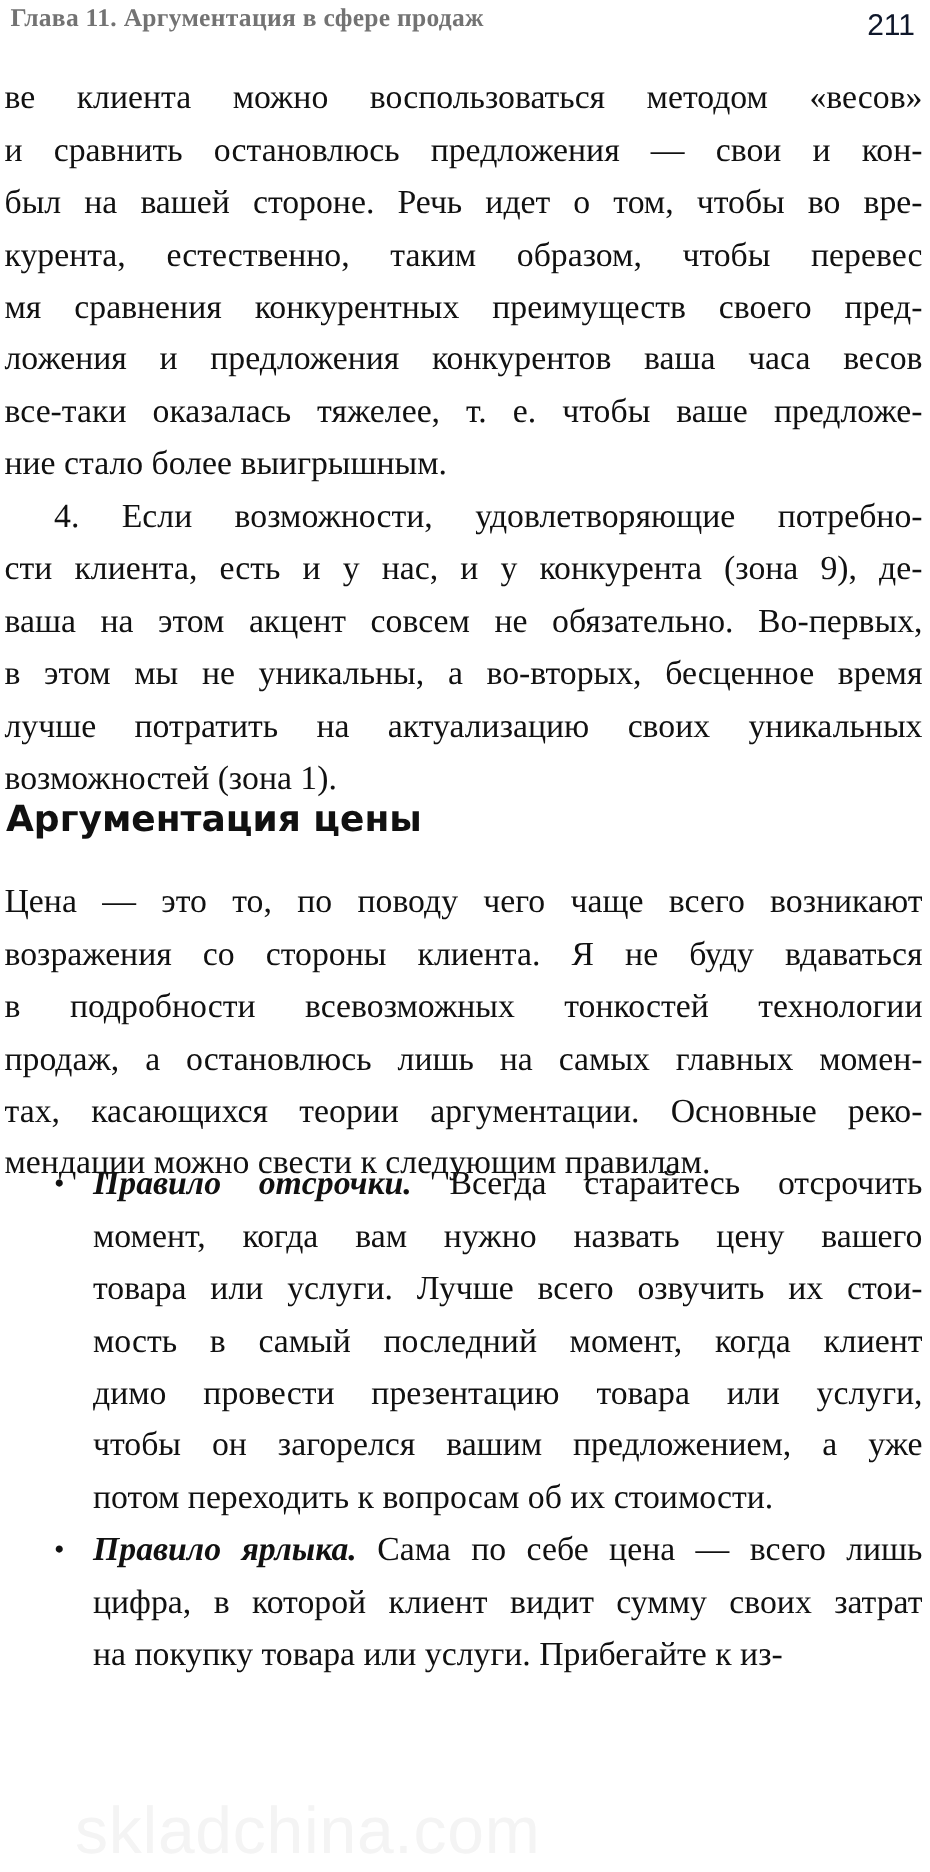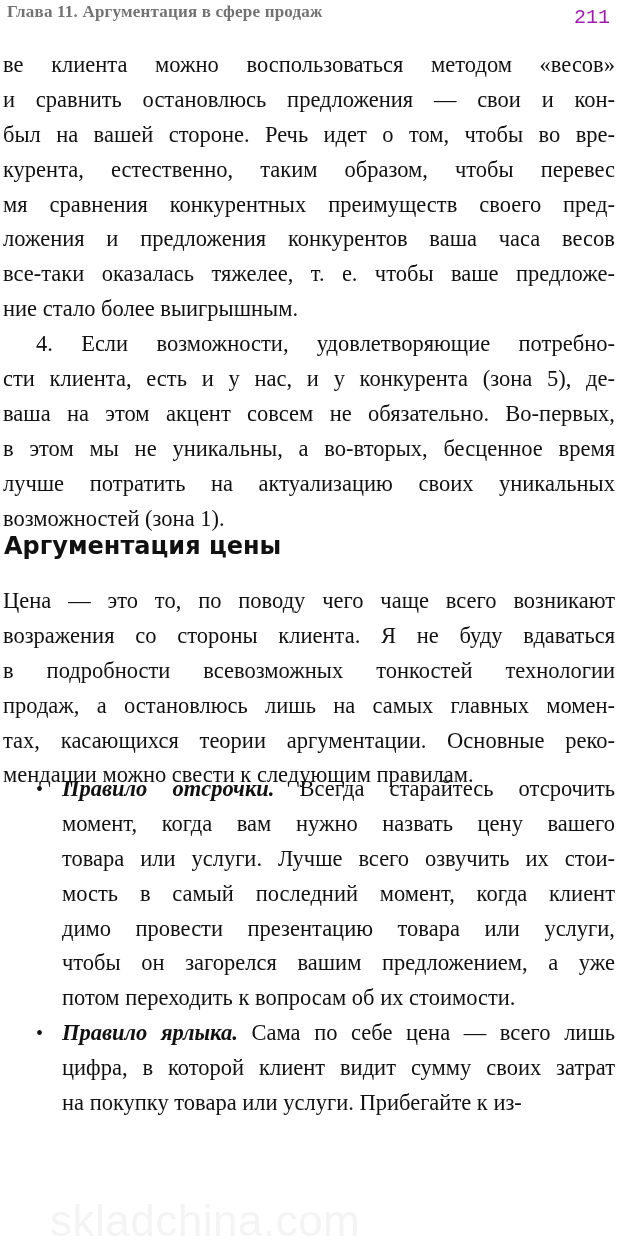--- a/index.html
+++ b/index.html
@@ -22,23 +22,23 @@
       font-family: "Liberation Serif", serif;
       font-weight: bold;
       font-size: 17px;
       letter-spacing: 0.2px;
       color: #737373;
     }
     .page-number {
       position: absolute;
       right: 10px;
       top: 6px;
-      font-family: Liberation Mono, monospace;
+      font-family: Liberation Sans, sans-serif;
       font-size: 20px;
-      color: #a21caf;
+      color: #0f172a;
     }
     .body-text {
       position: absolute;
       left: 3px;
       top: 48px;
       width: 612px;
       font-size: 22.5px;
       line-height: 34.9px;
     }
     .line {
@@ -114,21 +114,21 @@
     <span class="line">и сравнить остановлюсь предложения — свои и кон-</span>
     <span class="line">был на вашей стороне. Речь идет о том, чтобы во вре-</span>
     <span class="line">курента, естественно, таким образом, чтобы перевес</span>
     <span class="line">мя сравнения конкурентных преимуществ своего пред-</span>
     <span class="line">ложения и предложения конкурентов ваша часа весов</span>
     <span class="line">все-таки оказалась тяжелее, т. е. чтобы ваше предложе-</span>
     <span class="line last">ние стало более выигрышным.</span>
   </div>
   <div>
     <span class="line indent">4. Если возможности, удовлетворяющие потребно-</span>
-    <span class="line">сти клиента, есть и у нас, и у конкурента (зона 5), де-</span>
+    <span class="line">сти клиента, есть и у нас, и у конкурента (зона 9), де-</span>
     <span class="line">ваша на этом акцент совсем не обязательно. Во-первых,</span>
     <span class="line">в этом мы не уникальны, а во-вторых, бесценное время</span>
     <span class="line">лучше потратить на актуализацию своих уникальных</span>
     <span class="line last">возможностей (зона 1).</span>
   </div>
 </div>
 
 <div class="heading">Аргументация цены</div>
 
 <div class="section-text">

